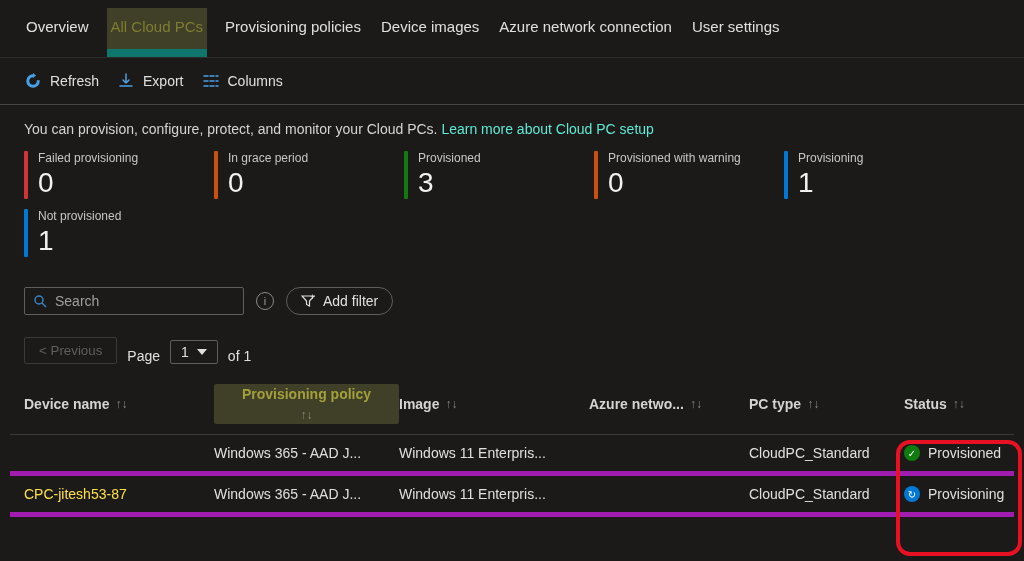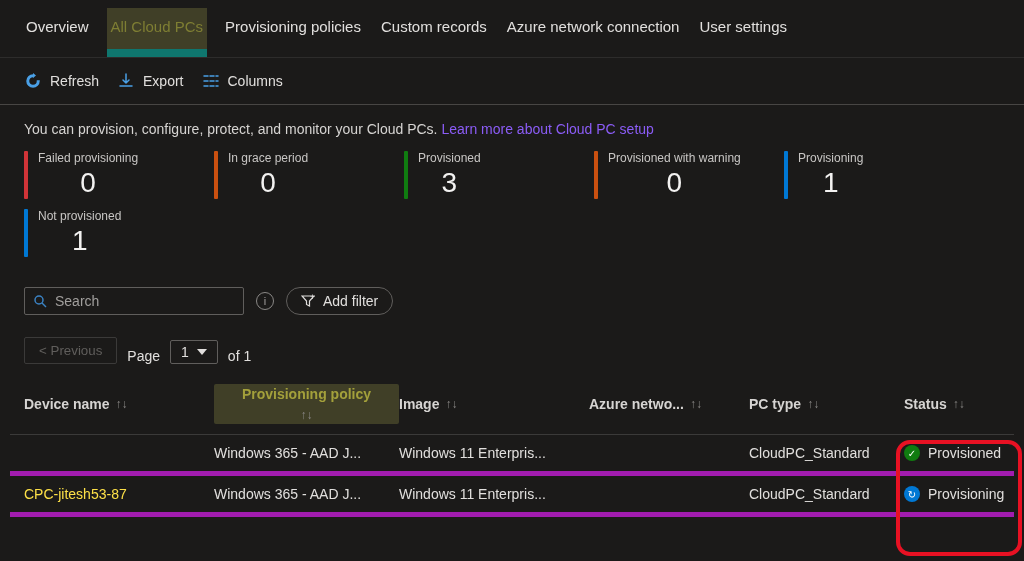--- a/index.html
+++ b/index.html
@@ -46,34 +46,33 @@
     color: #e1dfdd; cursor: pointer;
   }
   .tool-btn .icon { width:18px; height:18px; display:inline-flex; align-items:center; justify-content:center; }
 
   
   .intro {
     padding: 16px 24px 14px 24px;
     color: #d6d4d2;
     font-size: 14px;
   }
-  .intro a { color: #8b5cf6; text-decoration: none; cursor: pointer; }
+  .intro a { color: #5eead4; text-decoration: none; cursor: pointer; }
 
   
   .stats {
     display: flex;
     flex-wrap: wrap;
     gap: 40px;
     padding: 0 24px 10px 24px;
   }
   .stat {
     display: flex;
     align-items: stretch;
     min-width: 150px;
-    text-align: center;
   }
   .stat .bar {
     width: 4px;
     margin-right: 10px;
     border-radius: 1px;
   }
   .stat .content { display:flex; flex-direction:column; }
   .stat .label {
     font-size: 12px;
     color: #c8c6c4;
@@ -175,21 +174,21 @@
 
   svg { display:block; }
 </style>
 </head>
 <body>
 
 <div class="tabs">
   <div class="tab">Overview</div>
   <div class="tab active">All Cloud PCs</div>
   <div class="tab">Provisioning policies</div>
-  <div class="tab">Custom records</div>
+  <div class="tab">Device images</div>
   <div class="tab">Azure network connection</div>
   <div class="tab">User settings</div>
 </div>
 
 <div class="toolbar">
   <div class="tool-btn">
     <span class="icon">
       <svg width="18" height="18" viewBox="0 0 18 18">
           <path d="M9 3a6 6 0 1 0 6 6h-1.5A4.5 4.5 0 1 1 9 4.5V3z" fill="none" stroke="#4aa0e6" stroke-width="1.5"></path>
           <path d="M9 1v5l3-2.5z" fill="#4aa0e6"></path>

